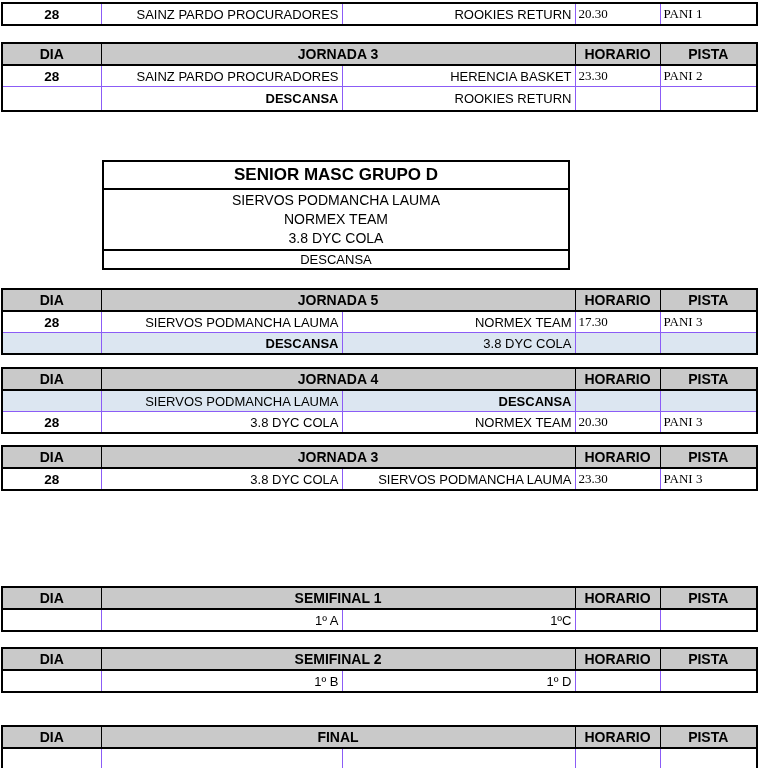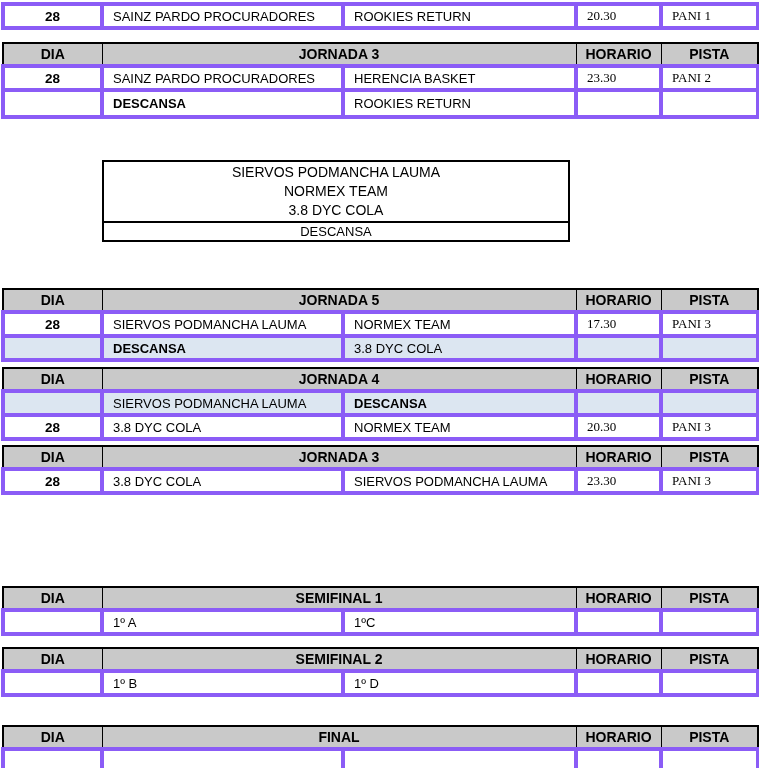--- a/index.html
+++ b/index.html
@@ -22,28 +22,28 @@
   col.c4{width:85px}
   col.c5{width:97px}
   th{
     background:#c9c9c9;
     border:1px solid #000;border-bottom:2px solid #000;
     font-size:14px;font-weight:bold;
     height:20px;padding:0 0;
     text-align:center;white-space:nowrap;overflow:hidden;
   }
   td{
-    border:4px solid #8b5cf6;
+    border:1px solid #8b5cf6;
     font-size:13px;height:20px;
-    padding:0 9px;white-space:nowrap;overflow:hidden;
+    padding:0 3px;white-space:nowrap;overflow:hidden;
     vertical-align:middle;background:#fff;
   }
   td.dia{text-align:center;font-weight:bold;font-size:13.5px;}
   td.ctr{text-align:left;font-family:Liberation Serif, serif;}
-  td.team{text-align:left;}
+  td.team{text-align:right;}
   .b{font-weight:bold;}
   tr.band td{background:#dce6f1;}
   tr.tall td{height:23px;}
 
   #group-box{
     position:absolute;left:102px;top:160px;width:464px;
     border:2px solid #000;background:#fff;text-align:center;
   }
   .gb-title{
     font-weight:bold;font-size:17px;
@@ -105,20 +105,21 @@
     <td class="dia"></td>
     <td class="team b">DESCANSA</td>
     <td class="team">ROOKIES RETURN</td>
     <td class="ctr"></td>
     <td class="ctr"></td>
   </tr>
 </tbody>
   </table>
 
 <div id="group-box">
+  <div class="gb-title">SENIOR MASC GRUPO D</div>
   <div class="gb-teams">
     <div class="gb-team">SIERVOS PODMANCHA LAUMA</div>
     <div class="gb-team">NORMEX TEAM</div>
     <div class="gb-team">3.8 DYC COLA</div>
   </div>
   <div class="gb-bye">DESCANSA</div>
 </div>
 
 <table class="tbl" style="top:288px">
   <colgroup>

